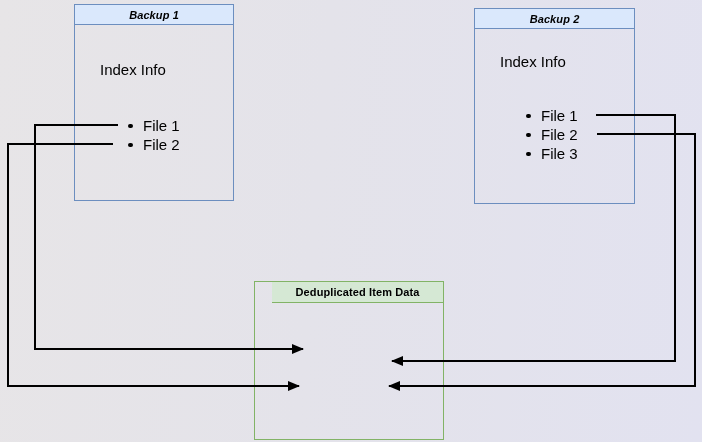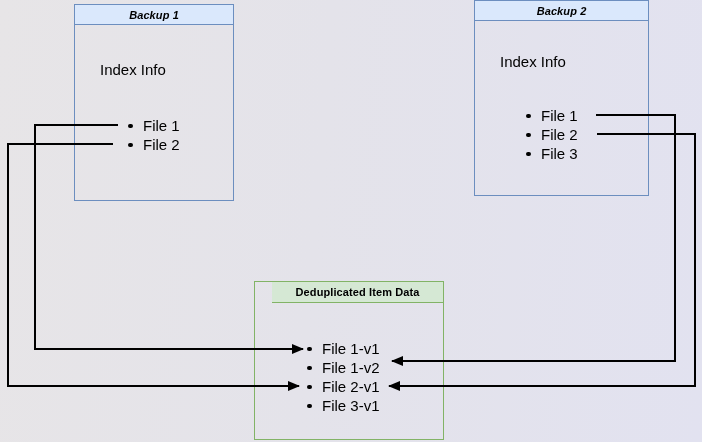--- a/index.html
+++ b/index.html
@@ -83,39 +83,33 @@
 
   <div class="box blue" style="left:74px;top:4px;width:160px;height:197px;">
     <div class="titlebar">Backup 1</div>
   </div>
   <div class="body-label" style="left:100px;top:61px;">Index Info</div>
   <ul class="file-list" style="left:143px;top:116px;">
       <li>File 1</li>
       <li>File 2</li>
     </ul>
 
-  <div class="box blue" style="left:474px;top:0;width:175px;height:196px;">
+  <div class="box blue" style="left:474px;top:8px;width:161px;height:196px;">
     <div class="titlebar">Backup 2</div>
   </div>
   <div class="body-label" style="left:500px;top:53px;">Index Info</div>
   <ul class="file-list" style="left:541px;top:106px;">
       <li>File 1</li>
       <li>File 2</li>
       <li>File 3</li>
     </ul>
 
   <div class="box green" style="left:254px;top:281px;width:190px;height:159px;padding-left:17px;">
     <div class="titlebar">Deduplicated Item Data</div>
   </div>
-  <ul class="file-list" style="left:322px;top:339px;">
-      <li>File 1-v1</li>
-      <li>File 1-v2</li>
-      <li>File 2-v1</li>
-      <li>File 3-v1</li>
-    </ul>
 
   <svg class="arrows" viewBox="0 0 702 442">
     <defs>
       <marker id="arrowhead" viewBox="0 0 12 10" refX="11" refY="5" markerWidth="12" markerHeight="10" orient="auto" markerUnits="userSpaceOnUse">
         <path d="M0,0 L12,5 L0,10 Z" fill="#000"></path>
       </marker>
     </defs>
     <path class="conn" d="M118,125 H35 V349 H303" marker-end="url(#arrowhead)"></path>
     <path class="conn" d="M113,144 H8 V386 H299" marker-end="url(#arrowhead)"></path>
     <path class="conn" d="M596,115 H675 V361 H392" marker-end="url(#arrowhead)"></path>

